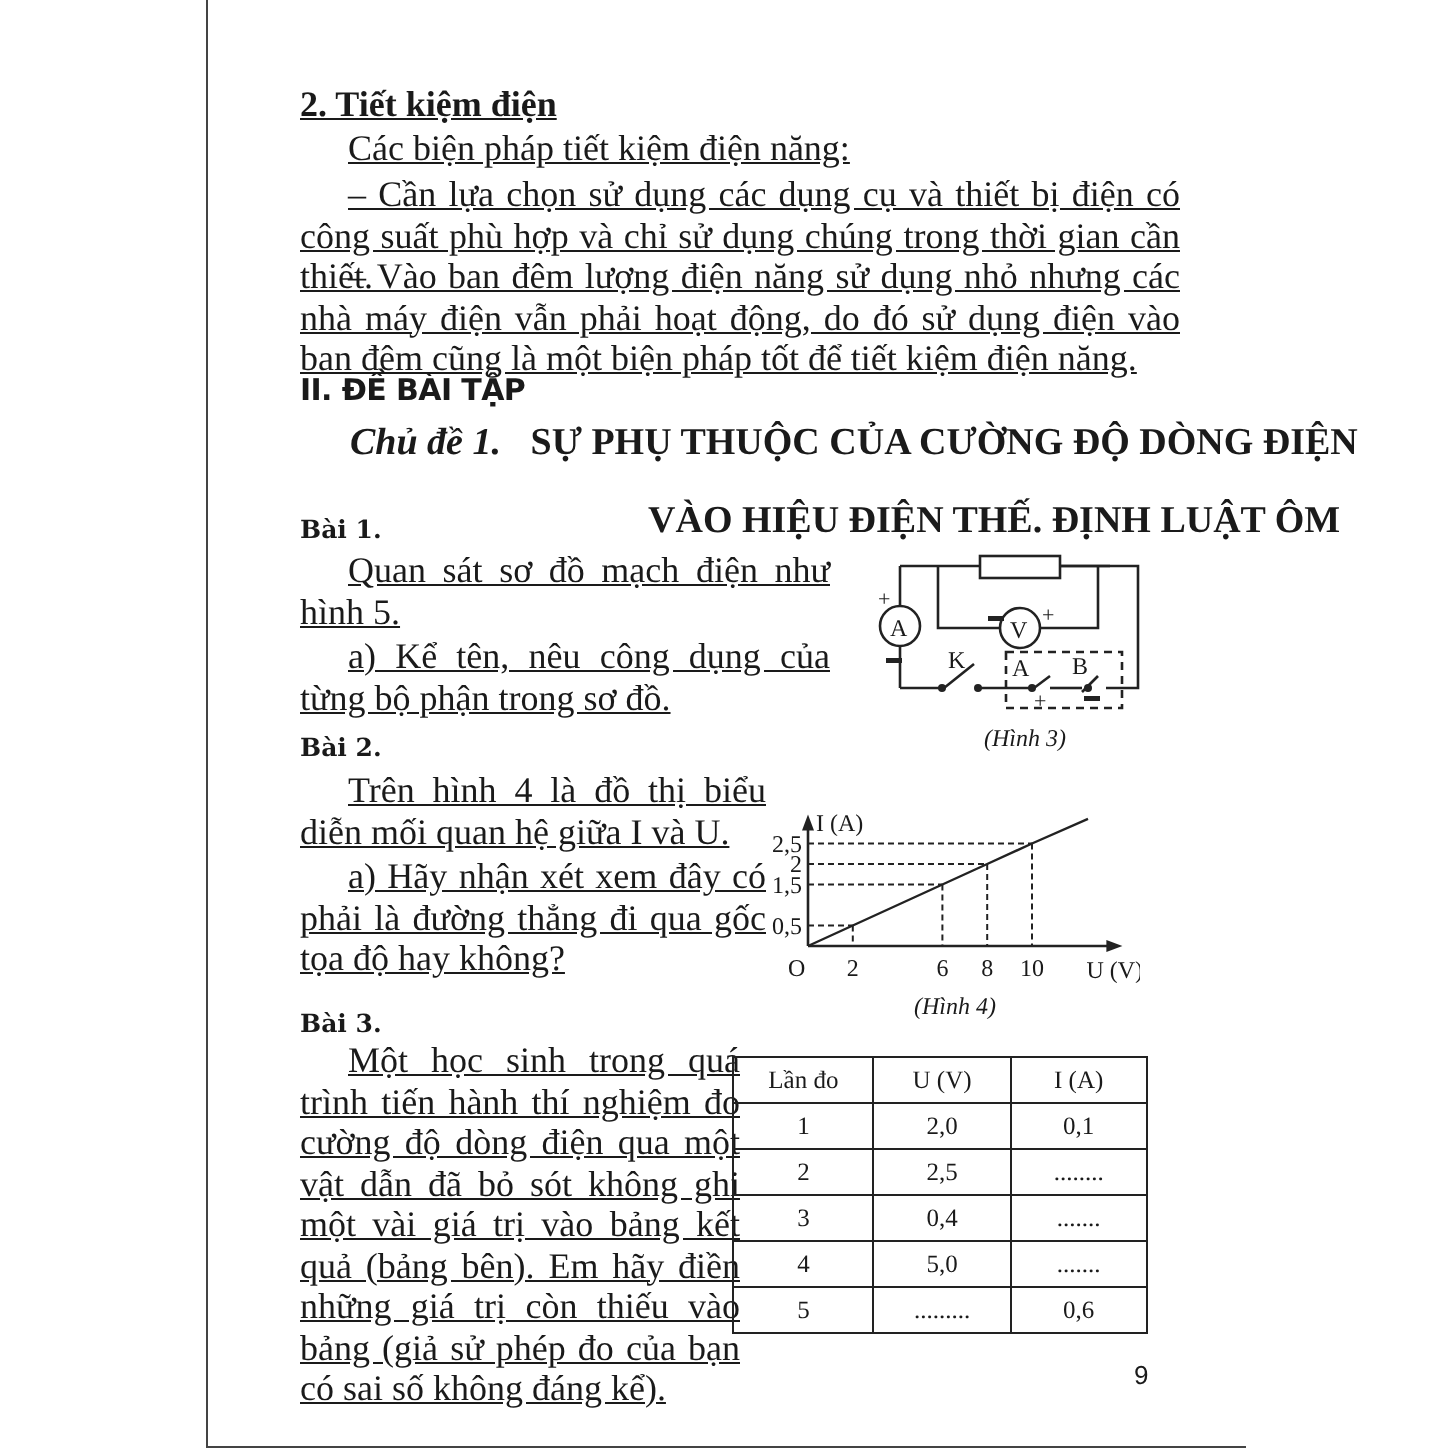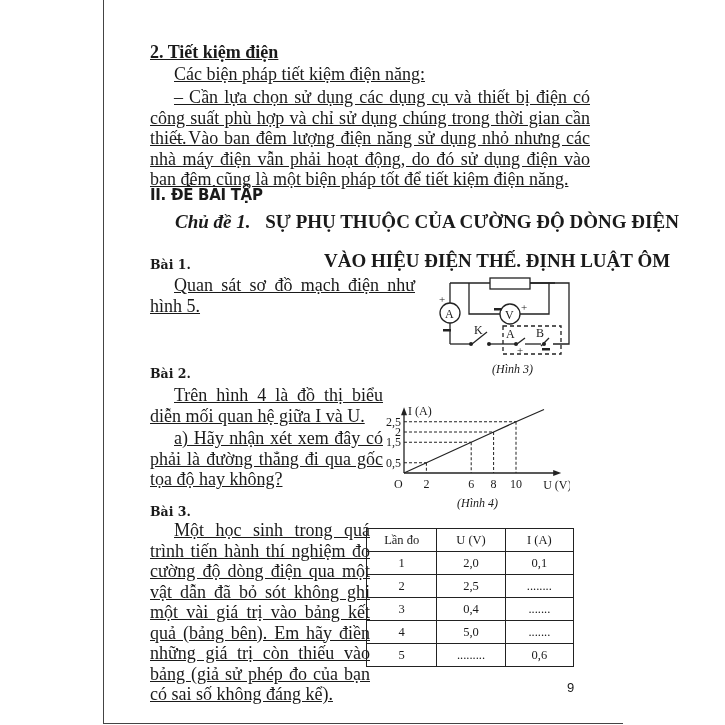--- a/index.html
+++ b/index.html
@@ -36,20 +36,21 @@
 <div class="abs sec-title" style="left:150px; top:186px;">II. ĐỀ BÀI TẬP</div>
 <div class="abs topic" style="left:175px; top:211px;">
   <i>Chủ đề 1.</i>
   <span style="margin-left:10px;">SỰ PHỤ THUỘC CỦA CƯỜNG ĐỘ DÒNG ĐIỆN</span>
 </div>
 <div class="abs topic" style="left:288px; top:250px;margin-left:36px;">VÀO HIỆU ĐIỆN THẾ. ĐỊNH LUẬT ÔM</div>
 
 <div class="abs bai" style="left:150px; top:257px;">Bài 1.</div>
 <div class="abs txt" style="left:150px; top:275px; width:265px;">
   <div class="ind">Quan sát sơ đồ mạch điện như hình 5.</div>
+  <div class="ind" style="margin-top:2px;">a) Kể tên, nêu công dụng của từng bộ phận trong sơ đồ.</div>
 </div>
 
 <svg class="abs" style="left:425px; top:270px;" width="165" height="110">
   <g stroke="#222" stroke-width="1.3" fill="none">
 
     <polyline points="25,13 130,13"></polyline>
     <rect x="65" y="8" width="40" height="11" fill="#fff"></rect>
     <polyline points="105,13 144,13 144,74 128,74"></polyline>
     <line x1="25" y1="13" x2="25" y2="33"></line>
     <circle cx="25" cy="43" r="10" fill="#fff"></circle>

